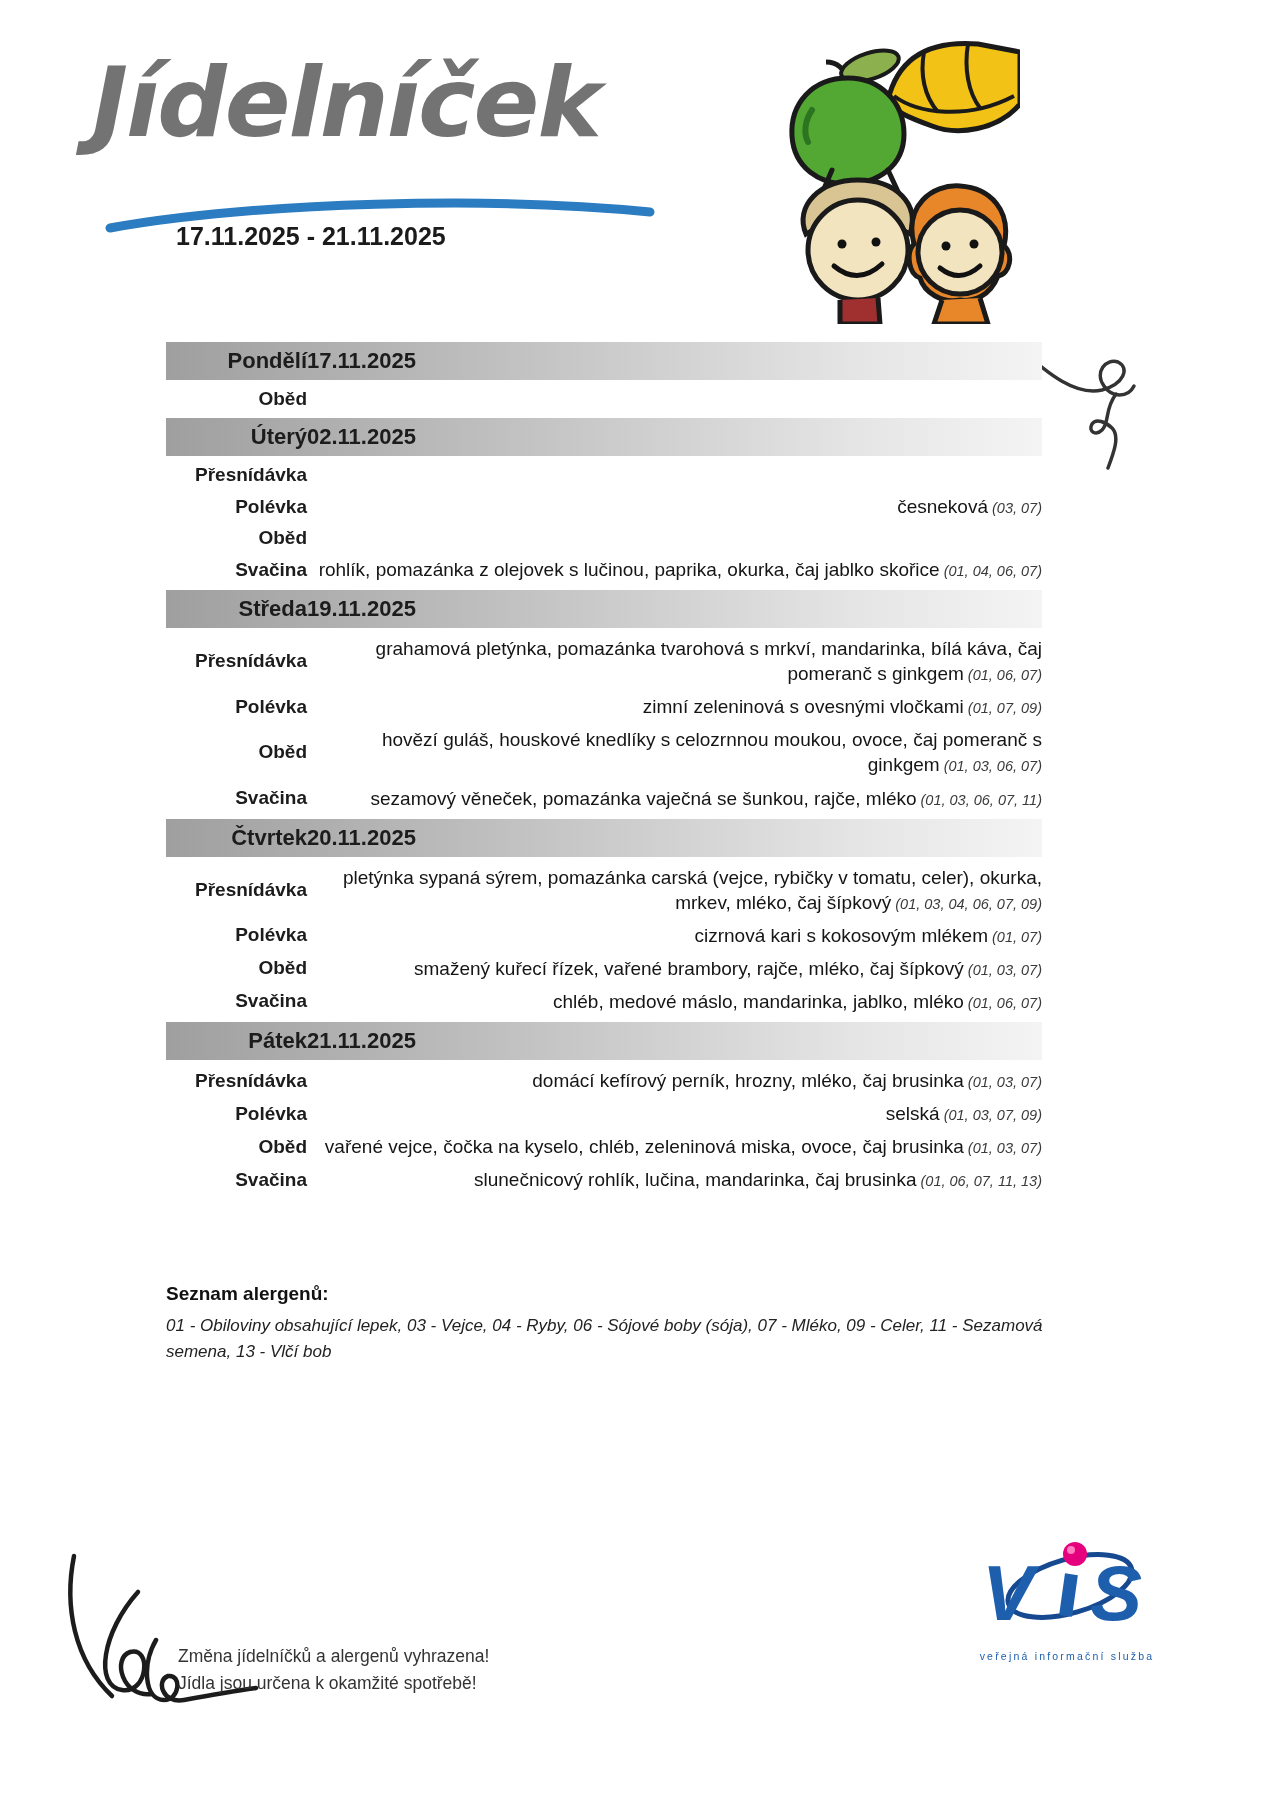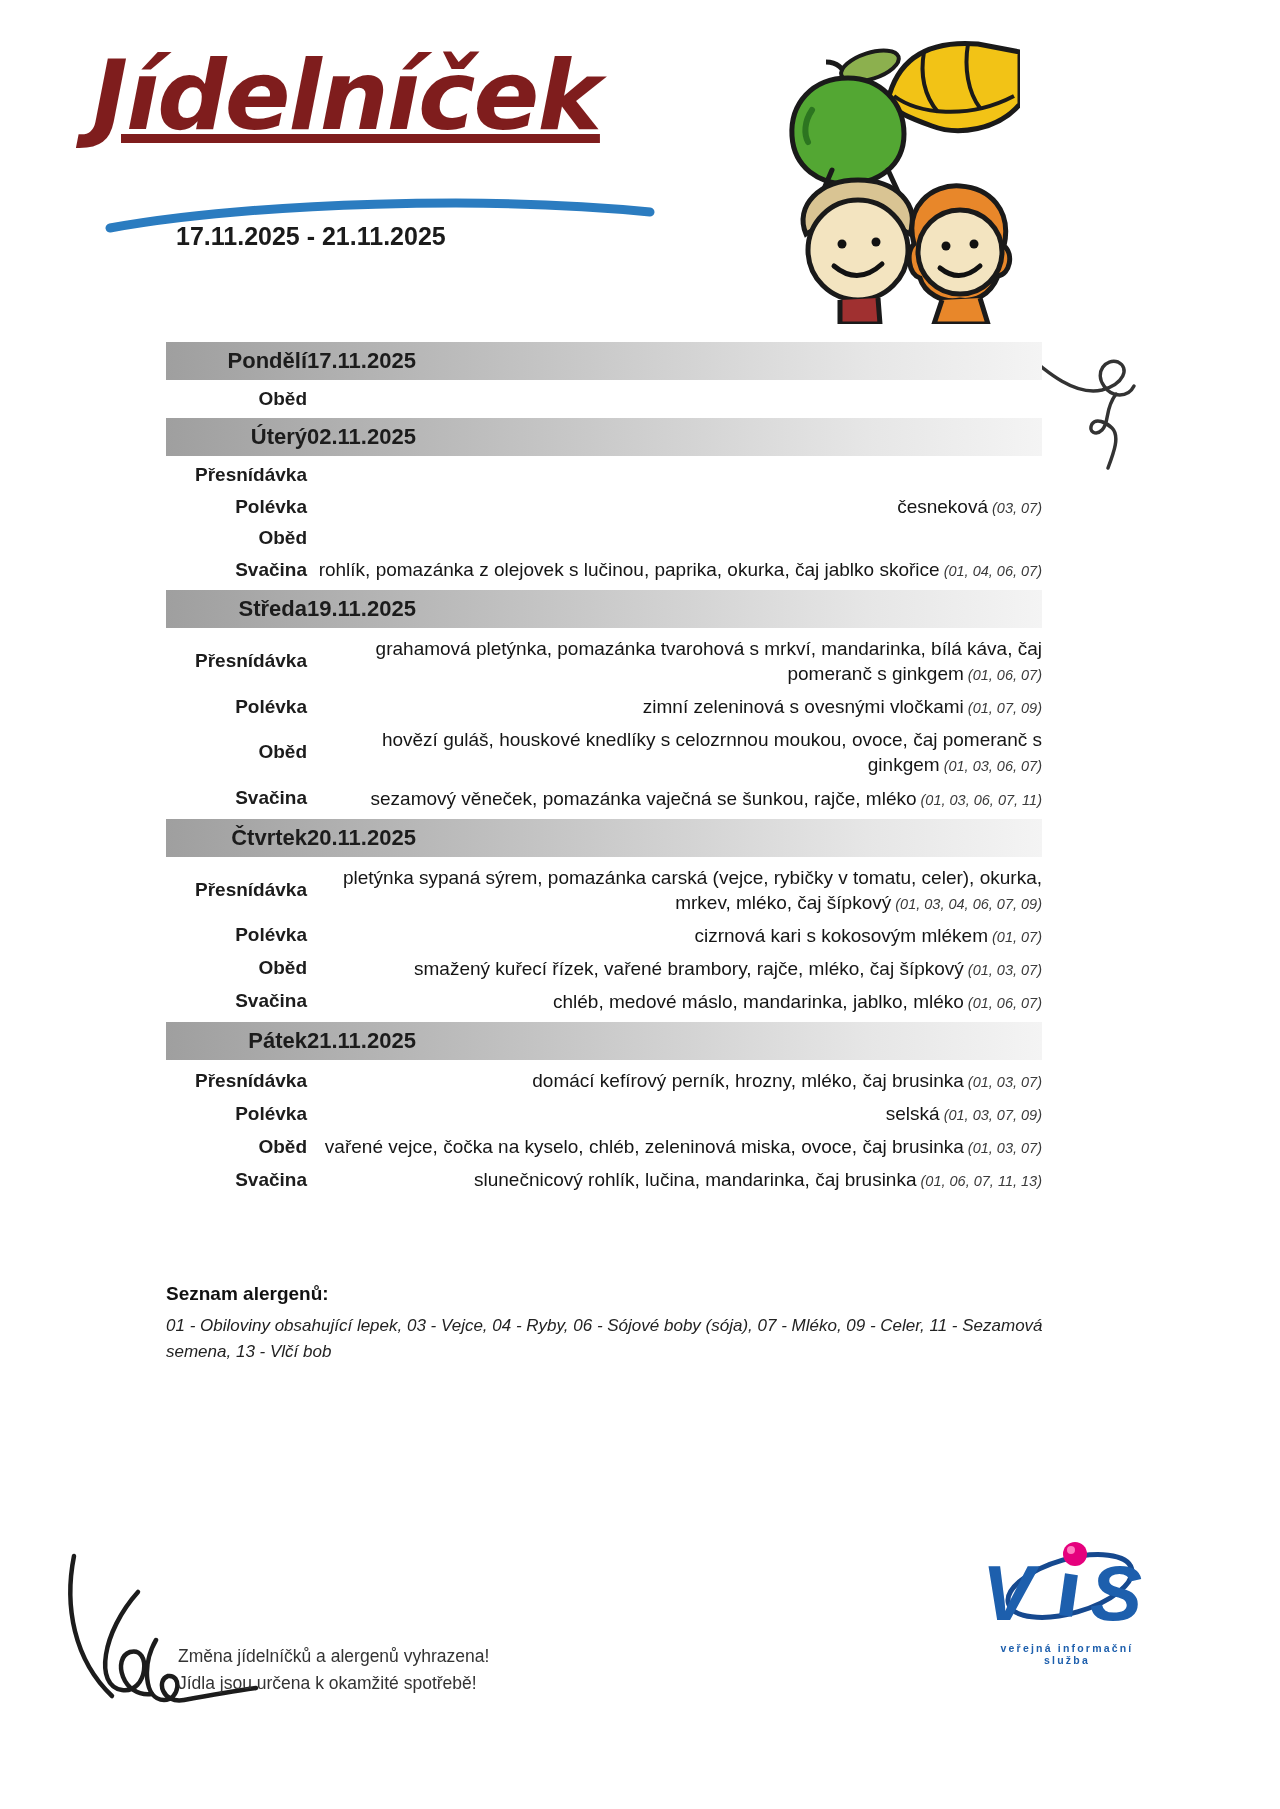--- a/index.html
+++ b/index.html
@@ -1,21 +1,21 @@
 <!DOCTYPE html>
 <html><head>
 <meta charset="utf-8">
 <style>
   html,body{margin:0;padding:0;background:#ffffff;}
   .page{position:relative;width:1280px;height:1809px;background:#ffffff;overflow:hidden;
         font-family:"Liberation Sans","DejaVu Sans",sans-serif;color:#1c1c1c;}
 
   
-  .logo-text{position:absolute;left:92px;top:39px;font-size:97px;font-weight:bold;font-style:italic;
-             color:#7f1d1d;letter-spacing:-2px;font-family:"DejaVu Sans",sans-serif;text-decoration:underline;}
+  .logo-text{position:absolute;left:92px;top:46px;font-size:97px;font-weight:bold;font-style:italic;
+             color:#737373;letter-spacing:-2px;font-family:"DejaVu Sans",sans-serif;}
   .swoosh{position:absolute;left:104px;top:196px;}
   .date-range{position:absolute;left:176px;top:222px;font-size:25px;font-weight:bold;color:#1b1b1b;}
 
   .kids{position:absolute;left:728px;top:38px;}
   .sig-top{position:absolute;left:1018px;top:336px;}
 
   
   .menu-table{position:absolute;left:166px;top:338px;width:876px;text-align:right;}
   .day-row{display:flex;align-items:center;height:38px;margin:4px 0;
            background:linear-gradient(90deg,#9f9f9f 0%,#bdbdbd 35%,#e6e6e6 80%,#f4f4f4 100%);}
@@ -28,21 +28,21 @@
 
   
   .allergen-section{position:absolute;left:166px;top:1283px;width:882px;}
   .allergen-heading{font-size:19px;font-weight:bold;color:#111;}
   .allergen-list{margin-top:8px;font-size:17px;font-style:italic;line-height:1.55;color:#222;}
 
   
   .sig-bottom{position:absolute;left:60px;top:1548px;}
   .footer-note{position:absolute;left:178px;top:1643px;font-size:17.5px;line-height:1.55;color:#333;}
   .vis-logo{position:absolute;left:978px;top:1538px;width:178px;text-align:center;}
-  .vis-tagline{margin-top:4px;font-size:10.5px;font-weight:bold;letter-spacing:2.2px;color:#1d5fad;}
+  .vis-tagline{margin-top:12px;font-size:10.5px;font-weight:normal;letter-spacing:2.2px;color:#1d5fad;}
 </style>
 </head>
 <body>
 
 <div class="page">
 
   <div class="logo-text">Jídelníček</div>
   <svg class="swoosh" width="552" height="40" viewBox="0 0 552 40">
     <path d="M6,32 C150,6 390,0 546,16" stroke="#2b7cc0" stroke-width="9" fill="none" stroke-linecap="round"></path>
   </svg>

